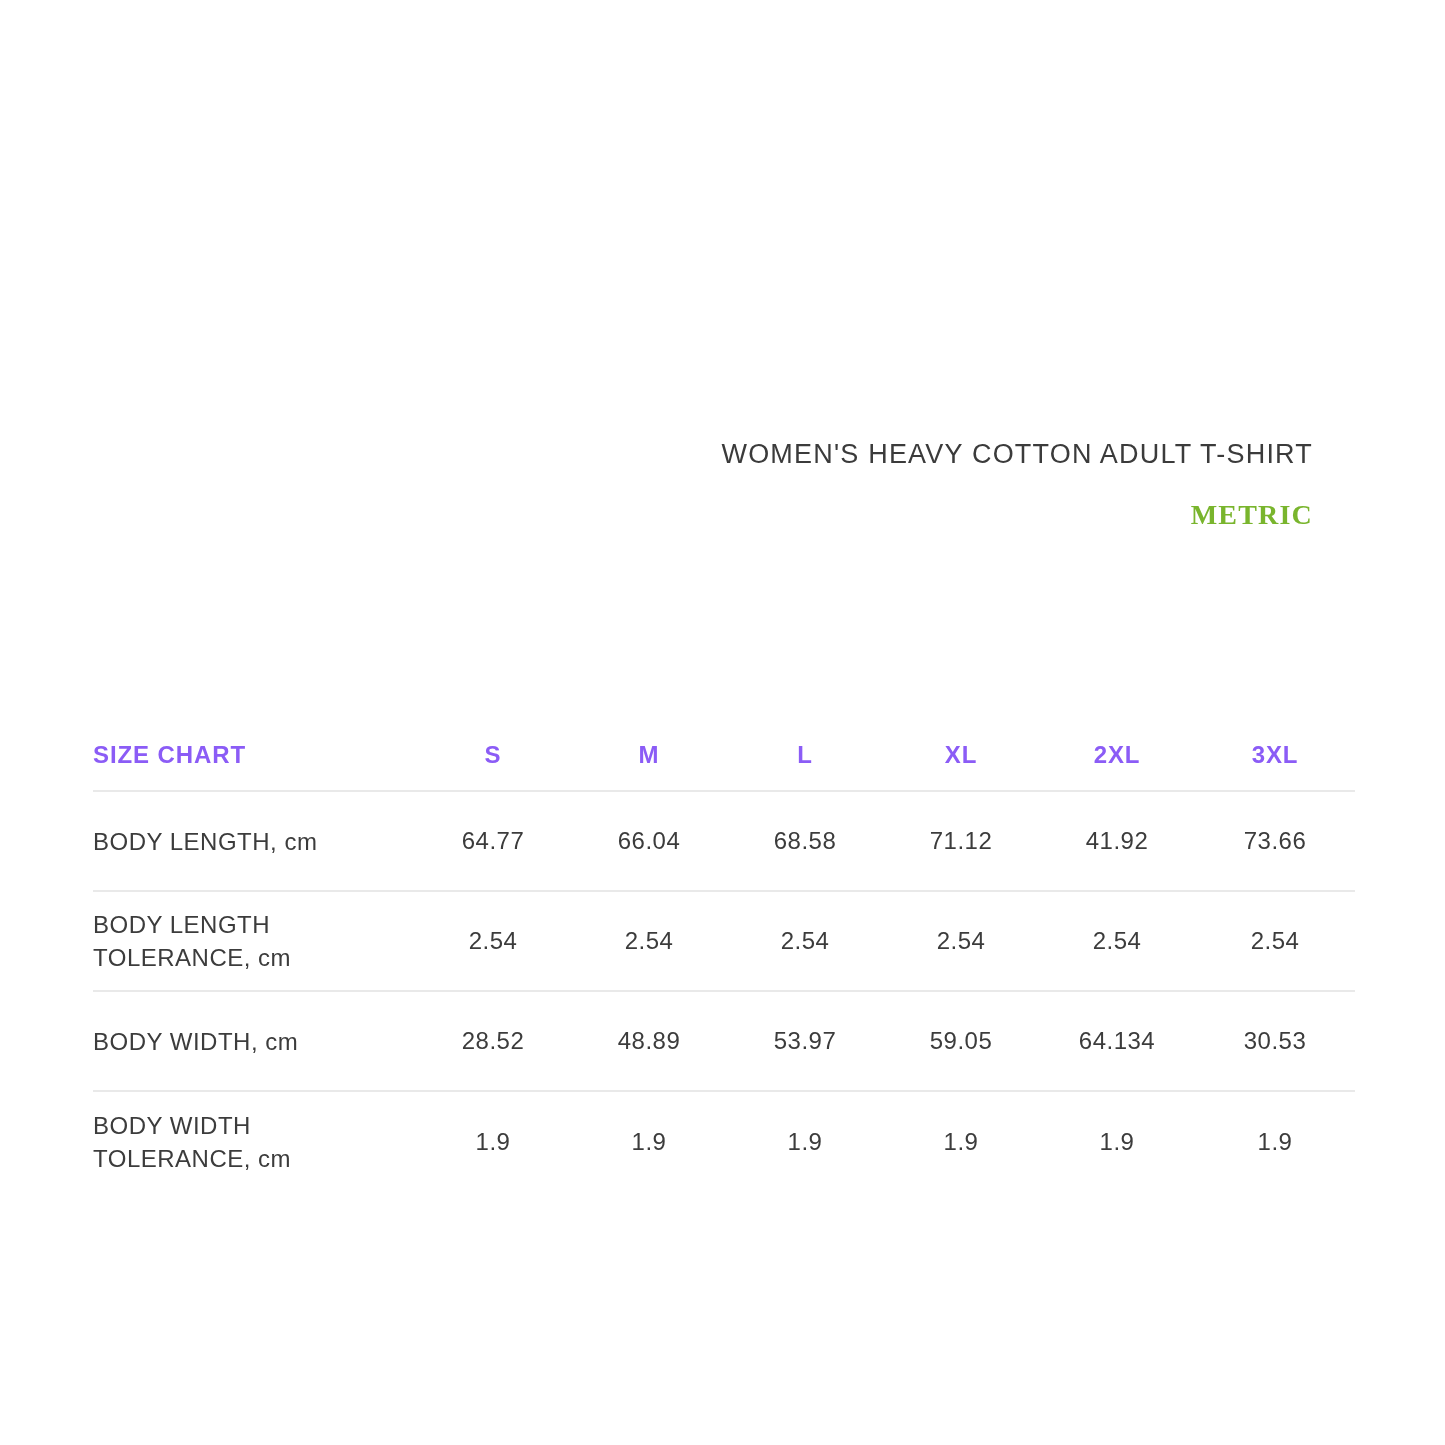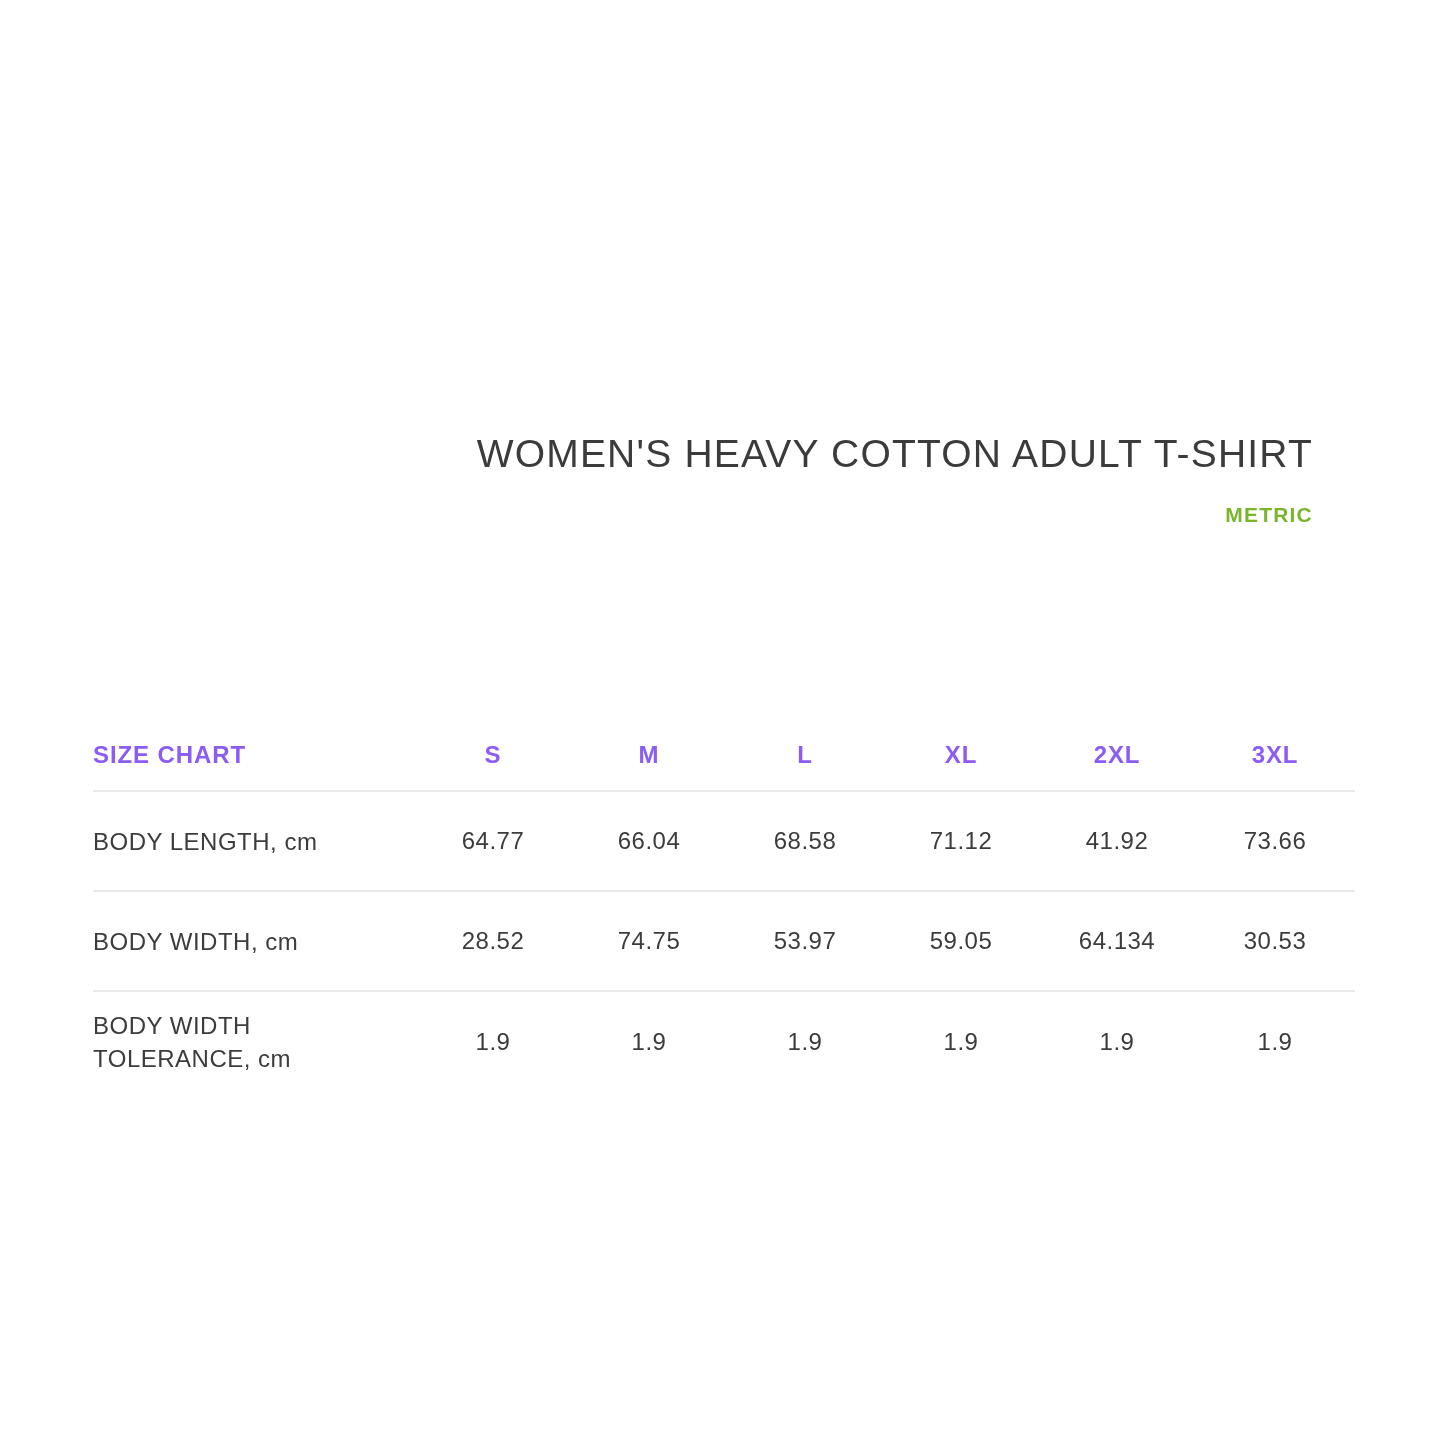--- a/index.html
+++ b/index.html
@@ -15,36 +15,37 @@
     background: #ffffff;
     overflow: hidden;
   }
   .header-block {
     position: absolute;
     top: 436px;
     right: 132px;
     text-align: right;
   }
   .page-title {
-    font-size: 39px;
+    font-size: 27px;
     line-height: 36px;
     font-weight: 400;
     letter-spacing: 1.2px;
     color: #3b3b3b;
     white-space: nowrap;
   }
   .metric-label {
     margin-top: 28px;
-    font-size: 21px;
+    font-size: 28px;
     line-height: 30px;
     font-weight: 700;
     letter-spacing: 1.2px;
     color: #79b52d;
     cursor: pointer;
     user-select: none;
+    font-family: Liberation Serif, serif;
   }
   table.size-table {
     position: absolute;
     left: 93px;
     top: 719px;
     width: 1262px;
     border-collapse: collapse;
     table-layout: fixed;
     color: #3c3c3c;
   }
@@ -107,23 +108,32 @@
       <tr class="divided">
         <td class="label">BODY LENGTH, cm</td>
         <td>64.77</td>
         <td>66.04</td>
         <td>68.58</td>
         <td>71.12</td>
         <td>41.92</td>
         <td>73.66</td>
       </tr>
       <tr class="divided">
+        <td class="label">BODY LENGTH TOLERANCE, cm</td>
+        <td>2.54</td>
+        <td>2.54</td>
+        <td>2.54</td>
+        <td>2.54</td>
+        <td>2.54</td>
+        <td>2.54</td>
+      </tr>
+      <tr class="divided">
         <td class="label">BODY WIDTH, cm</td>
         <td>28.52</td>
-        <td>74.75</td>
+        <td>48.89</td>
         <td>53.97</td>
         <td>59.05</td>
         <td>64.134</td>
         <td>30.53</td>
       </tr>
       <tr>
         <td class="label">BODY WIDTH TOLERANCE, cm</td>
         <td>1.9</td>
         <td>1.9</td>
         <td>1.9</td>

